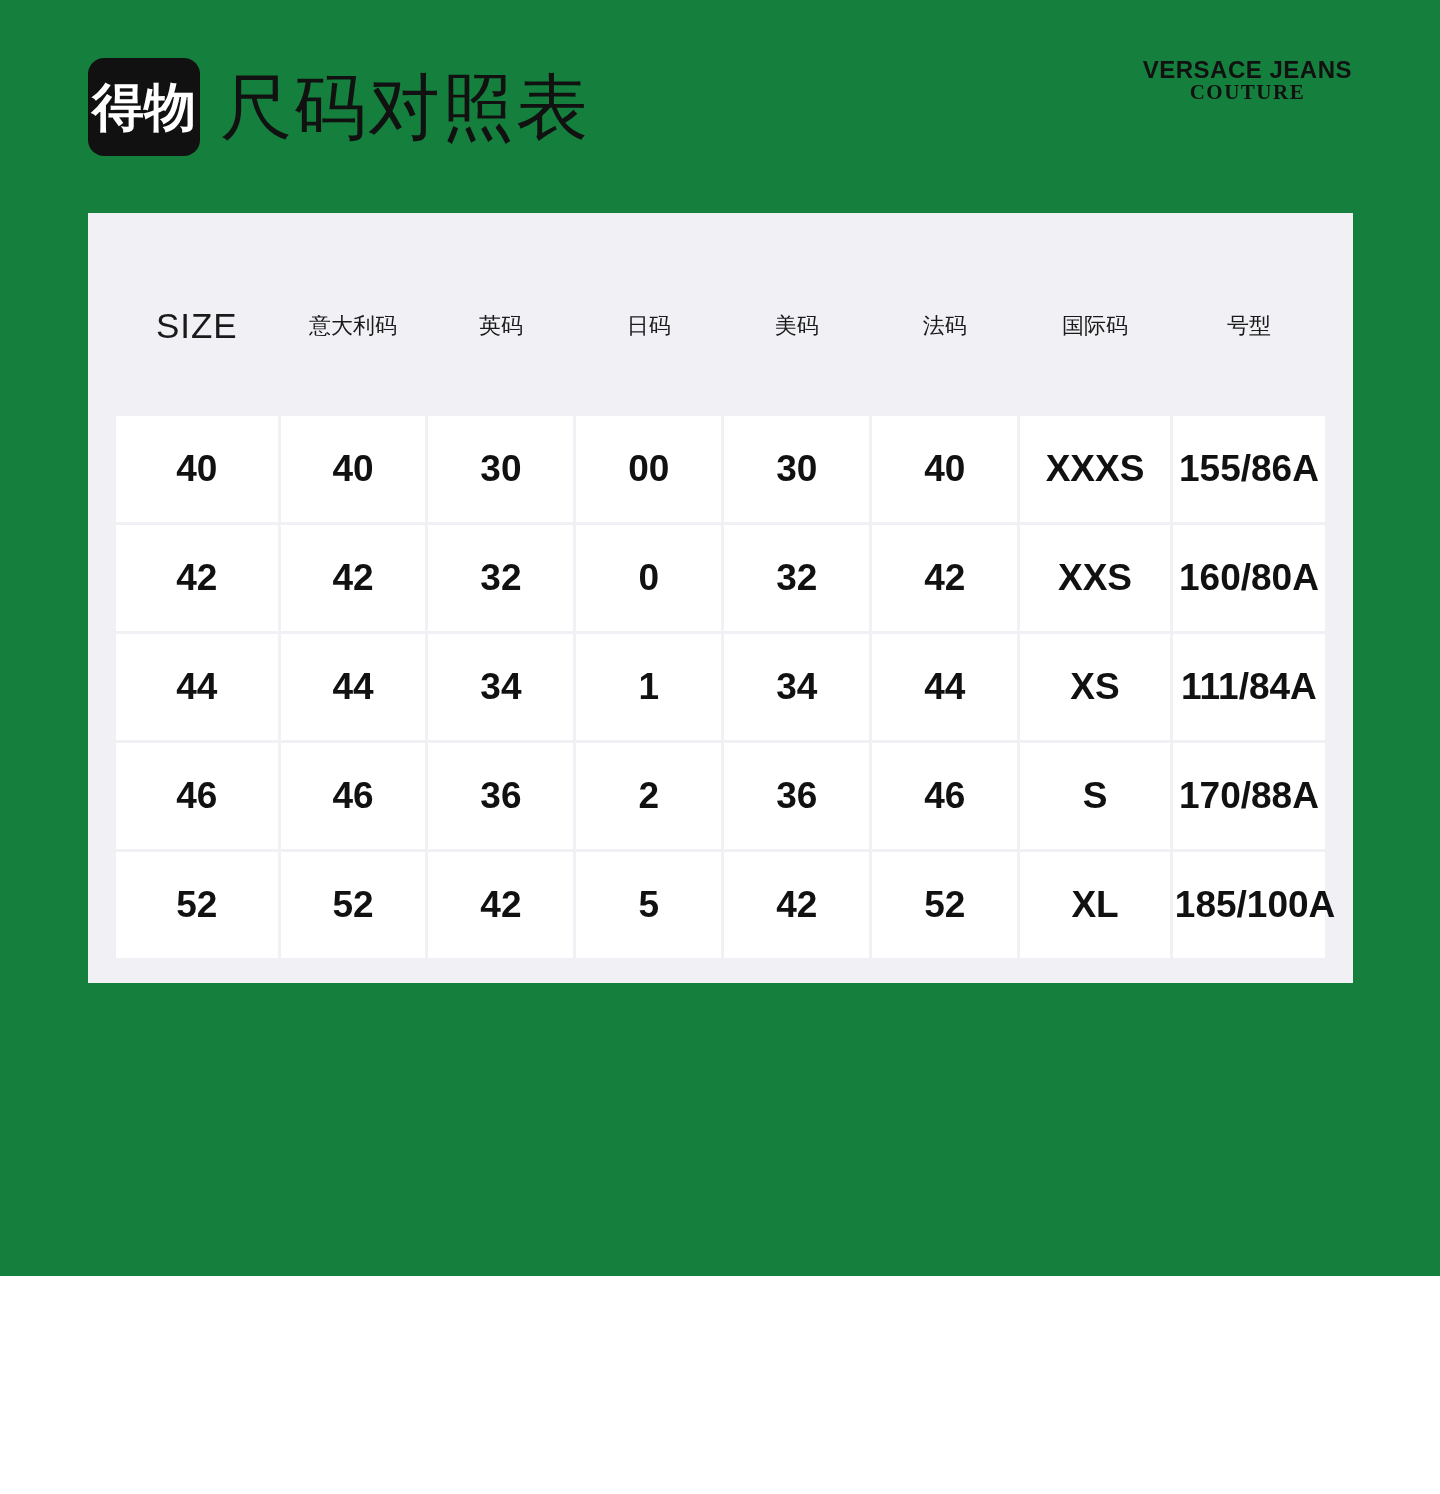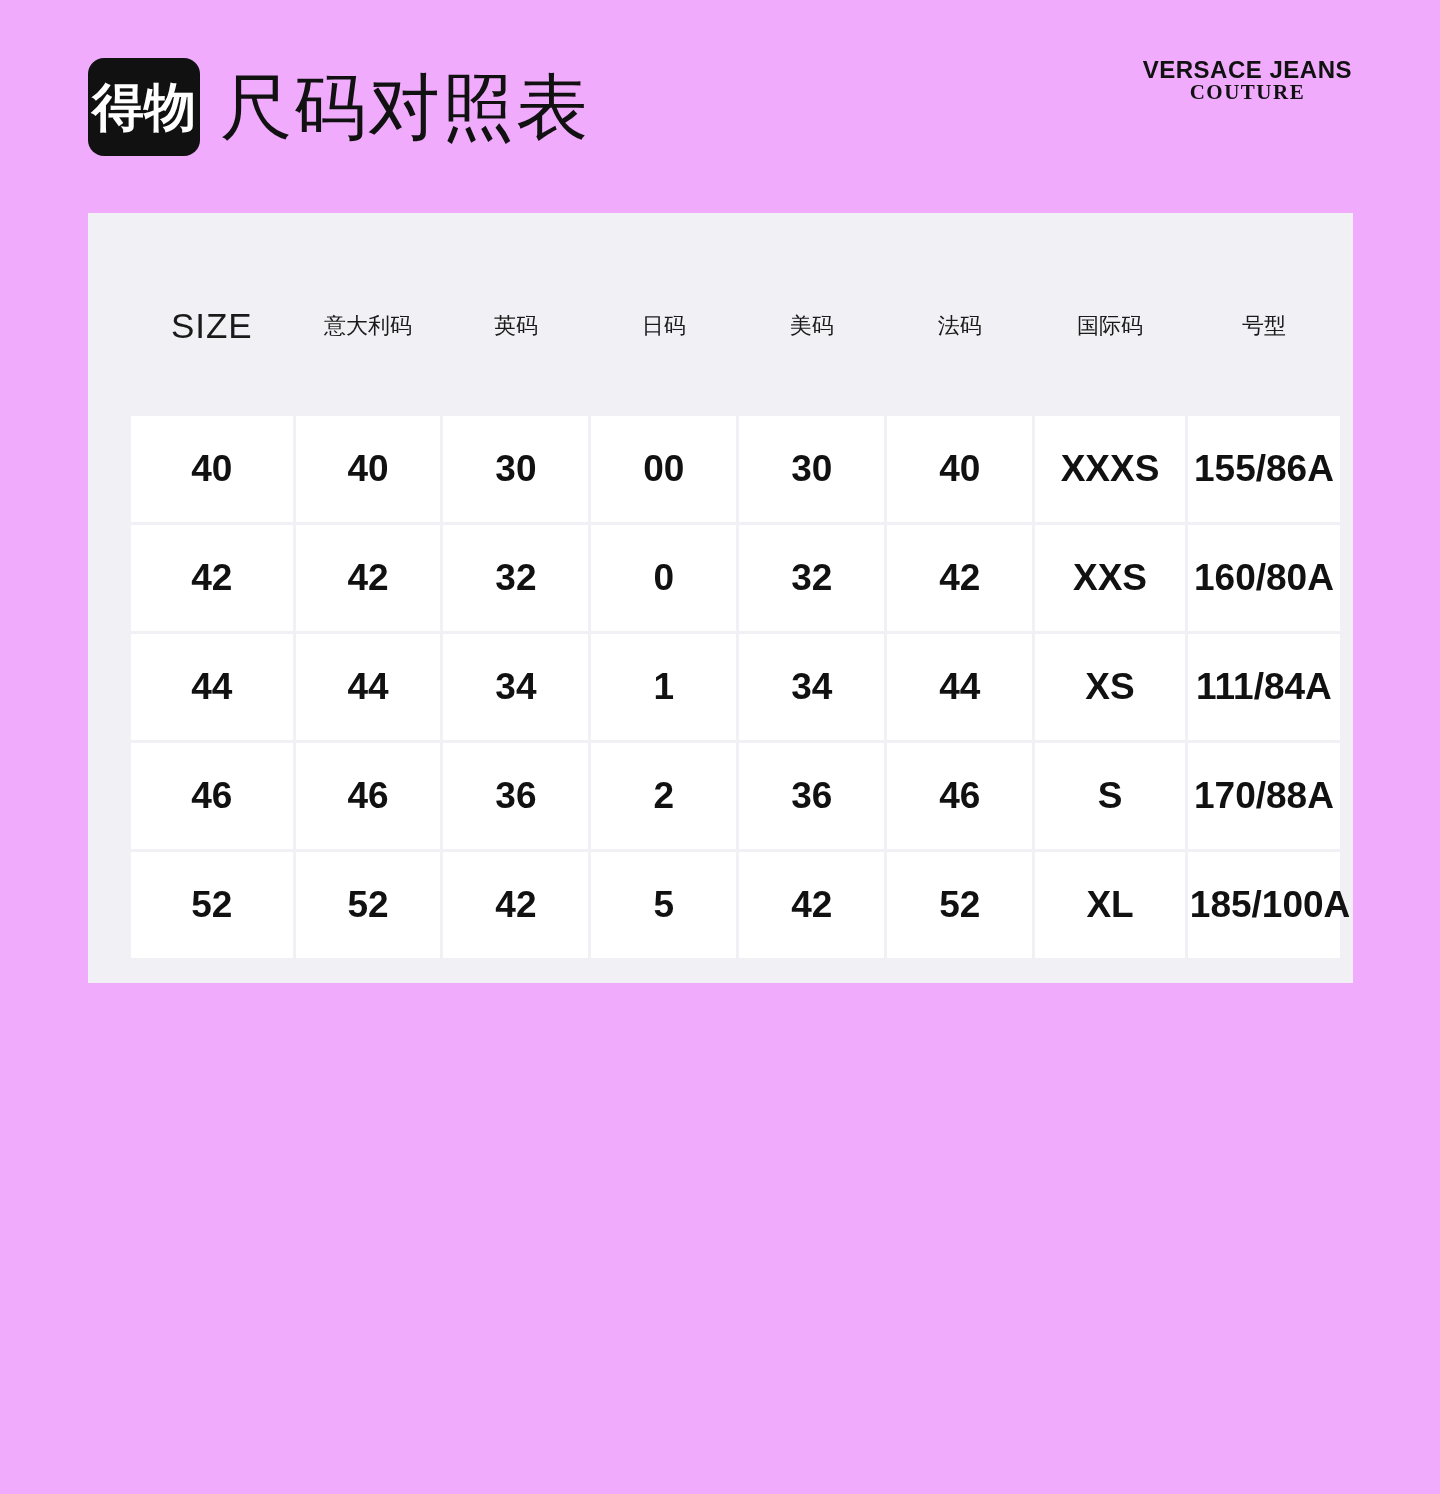--- a/index.html
+++ b/index.html
@@ -10,22 +10,22 @@
   body {
     width: 1440px;
     height: 1494px;
     font-family: "Liberation Sans", sans-serif;
     color: #111111;
     overflow: hidden;
   }
   .page {
     position: relative;
     width: 1440px;
-    height: 1494px;
-    background: #f0abfc;
+    height: 1276px;
+    background: #15803d;
   }
 
   
   .header {
     position: absolute;
     top: 30px;
     left: 88px;
     right: 88px;
     height: 120px;
   }
@@ -89,21 +89,21 @@
     width: 1265px;
     background: #f1f0f5;
     padding: 0;
     box-sizing: border-box;
   }
   table.size-table {
     border-collapse: separate;
     border-spacing: 3px;
     width: 100%;
     table-layout: fixed;
-    margin: 22px 40px;
+    margin: 22px 25px;
     width: calc(100% - 50px);
   }
   table.size-table th {
     background: #f1f0f5;
     font-weight: 400;
     font-size: 22px;
     color: #1a1a1a;
     height: 175px;
     vertical-align: middle;
     text-align: center;

